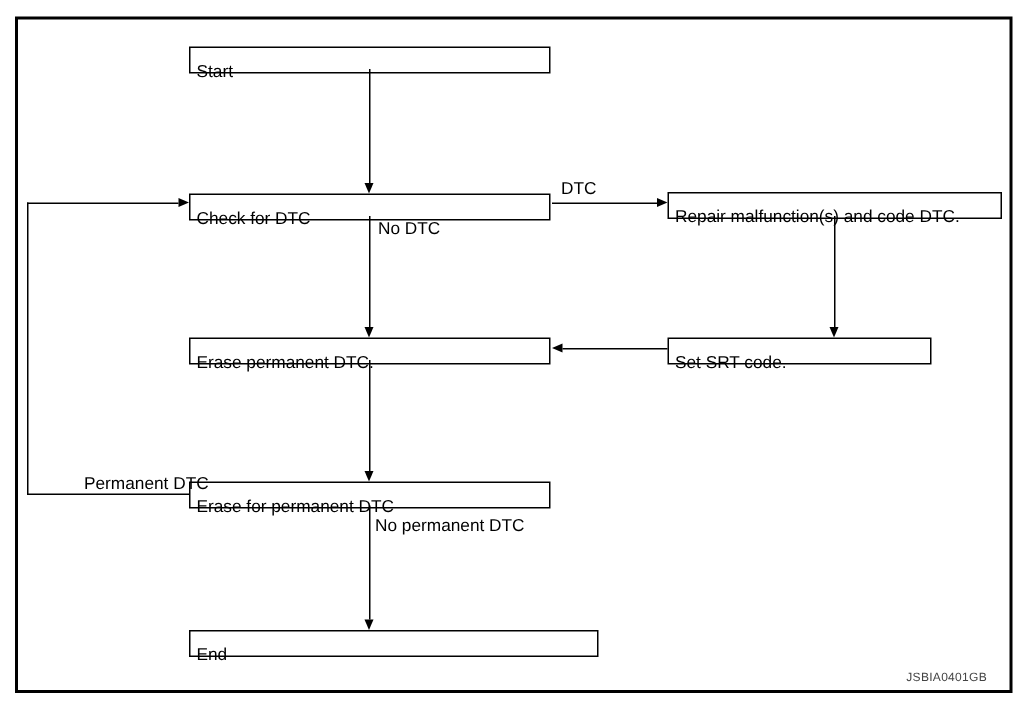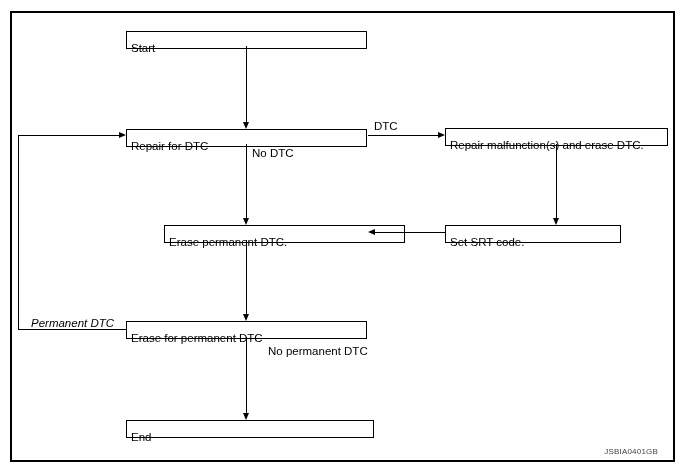--- a/index.html
+++ b/index.html
@@ -80,41 +80,41 @@
     font-size: 8px;
     line-height: 9px;
     color: #444444;
     letter-spacing: 0.2px;
   }
 
   
   #node-start           { left: 126px; top: 31px;  width: 241px; height: 15px; }
   #node-check-dtc       { left: 126px; top: 129px; width: 241px; height: 15px; }
   #node-repair          { left: 445px; top: 128px; width: 223px; height: 15px; }
-  #node-erase-permanent { left: 126px; top: 225px; width: 241px; height: 15px; margin-left: 38px; }
+  #node-erase-permanent { left: 126px; top: 225px; width: 241px; height: 15px; }
   #node-set-srt         { left: 445px; top: 225px; width: 176px; height: 15px; }
   #node-check-permanent { left: 126px; top: 321px; width: 241px; height: 16px; }
-  #node-end             { left: 126px; top: 420px; width: 248px; height: 14px; }
+  #node-end             { left: 126px; top: 420px; width: 273px; height: 14px; }
 
   
   #lbl-dtc              { left: 374px; top: 120px; }
   #lbl-no-dtc           { left: 252px; top: 147px; }
-  #lbl-permanent-dtc    { left: 31px;  top: 317px; font-style: italic; }
-  #lbl-no-permanent-dtc { left: 268px; top: 345px; }
+  #lbl-permanent-dtc    { left: 56px;  top: 317px; }
+  #lbl-no-permanent-dtc { left: 250px; top: 345px; }
 </style>
 </head>
 <body>
 
 <div id="stage">
 
   <div class="frame"></div>
 
   <div class="box" id="node-start">Start</div>
-  <div class="box" id="node-check-dtc">Repair for DTC</div>
-  <div class="box" id="node-repair">Repair malfunction(s) and erase DTC.</div>
+  <div class="box" id="node-check-dtc">Check for DTC</div>
+  <div class="box" id="node-repair">Repair malfunction(s) and code DTC.</div>
   <div class="box" id="node-erase-permanent">Erase permanent DTC.</div>
   <div class="box" id="node-set-srt">Set SRT code.</div>
   <div class="box" id="node-check-permanent">Erase for permanent DTC</div>
   <div class="box" id="node-end">End</div>
 
   <div class="vline" style="left:246px; top:46px; height:77px;"></div>
   <div class="arrow down" style="left:243px; top:122px;"></div>
 
   <div class="hline" style="left:368px; top:135px; width:70px;"></div>
   <div class="arrow right" style="left:438px; top:132px;"></div>

